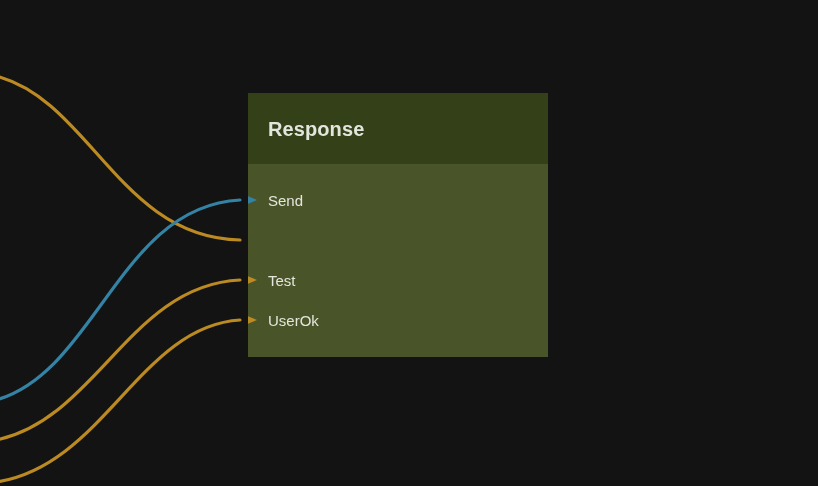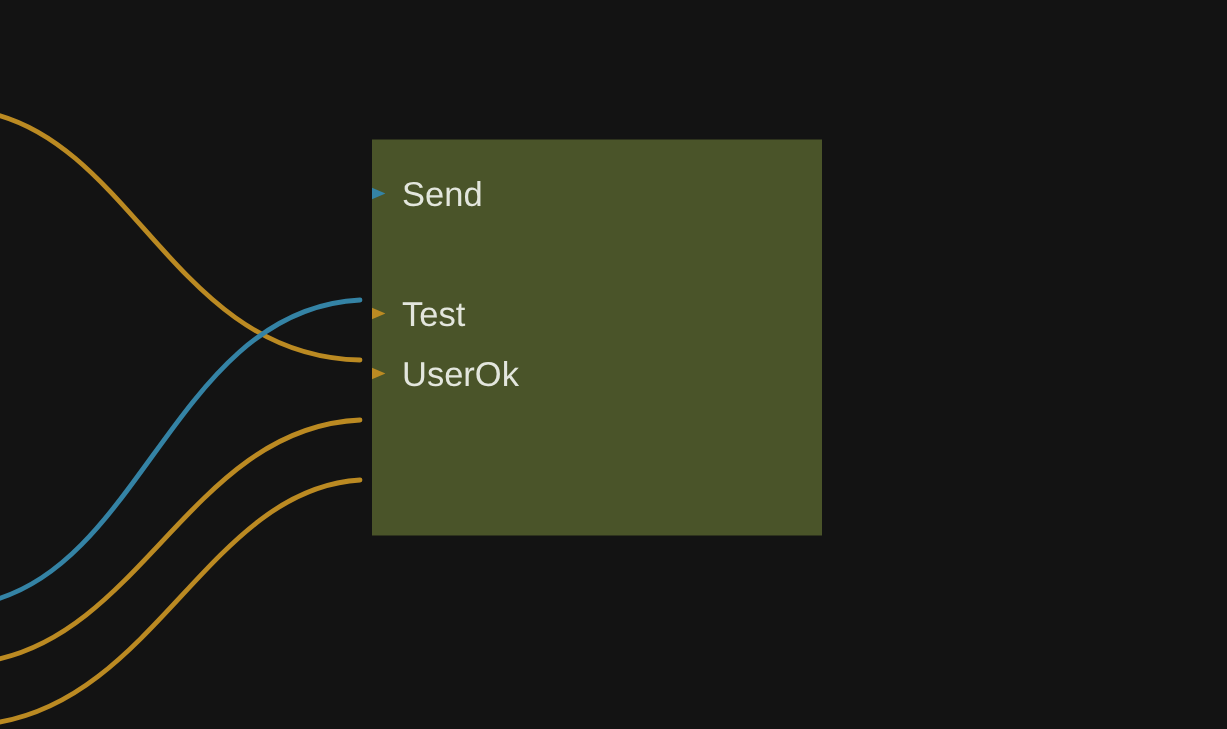--- a/index.html
+++ b/index.html
@@ -64,21 +64,21 @@
   .port-row {
     position: absolute;
     left: 0;
     height: 40px;
     width: 100%;
     display: flex;
     align-items: center;
   }
   .port-label {
     color: #e3e6dd;
-    font-size: 23px;
+    font-size: 15px;
     line-height: 1;
     margin-left: 20px;
     white-space: nowrap;
   }
   .port-arrow {
     position: absolute;
     left: -10px;
     top: 50%;
     transform: translateY(-50%);
     width: 19px;
@@ -92,20 +92,23 @@
 <div id="canvas" style="background: rgb(19, 19, 19);">
 
   <svg id="edges" viewBox="0 0 818 486" width="818" height="486" xmlns="http://www.w3.org/2000/svg">
     <path fill="none" stroke-width="3.2" stroke-linecap="round" d="M -4 76 C 90 100, 120 238, 240 240" stroke="#bb8a22"></path>
     <path fill="none" stroke-width="3.2" stroke-linecap="round" d="M -4 400 C 96 372, 120 206, 240 200" stroke="#3483a5"></path>
     <path fill="none" stroke-width="3.2" stroke-linecap="round" d="M -4 440 C 96 420, 130 285, 240 280" stroke="#bb8a22"></path>
     <path fill="none" stroke-width="3.2" stroke-linecap="round" d="M -4 482 C 104 466, 140 326, 240 320" stroke="#bb8a22"></path>
   </svg>
 
   <div class="node" style="left: 248px; top: 93px; width: 300px; height: 264px; background: rgb(74, 84, 41);">
+    <div class="node-header" style="height: 71px; background: rgb(52, 64, 24);">
+      <span class="node-title" style="color: rgb(227, 230, 221);">Response</span>
+    </div>
     <div class="node-body">
 
       <div class="port-row" style="top: 16px;">
         <svg class="port-arrow" viewBox="0 0 19 18">
           <polygon points="0,1 19,9 0,17" fill="#3483a5"></polygon>
         </svg>
         <span class="port-label" style="color: rgb(227, 230, 221);">Send</span>
       </div>
 
 

